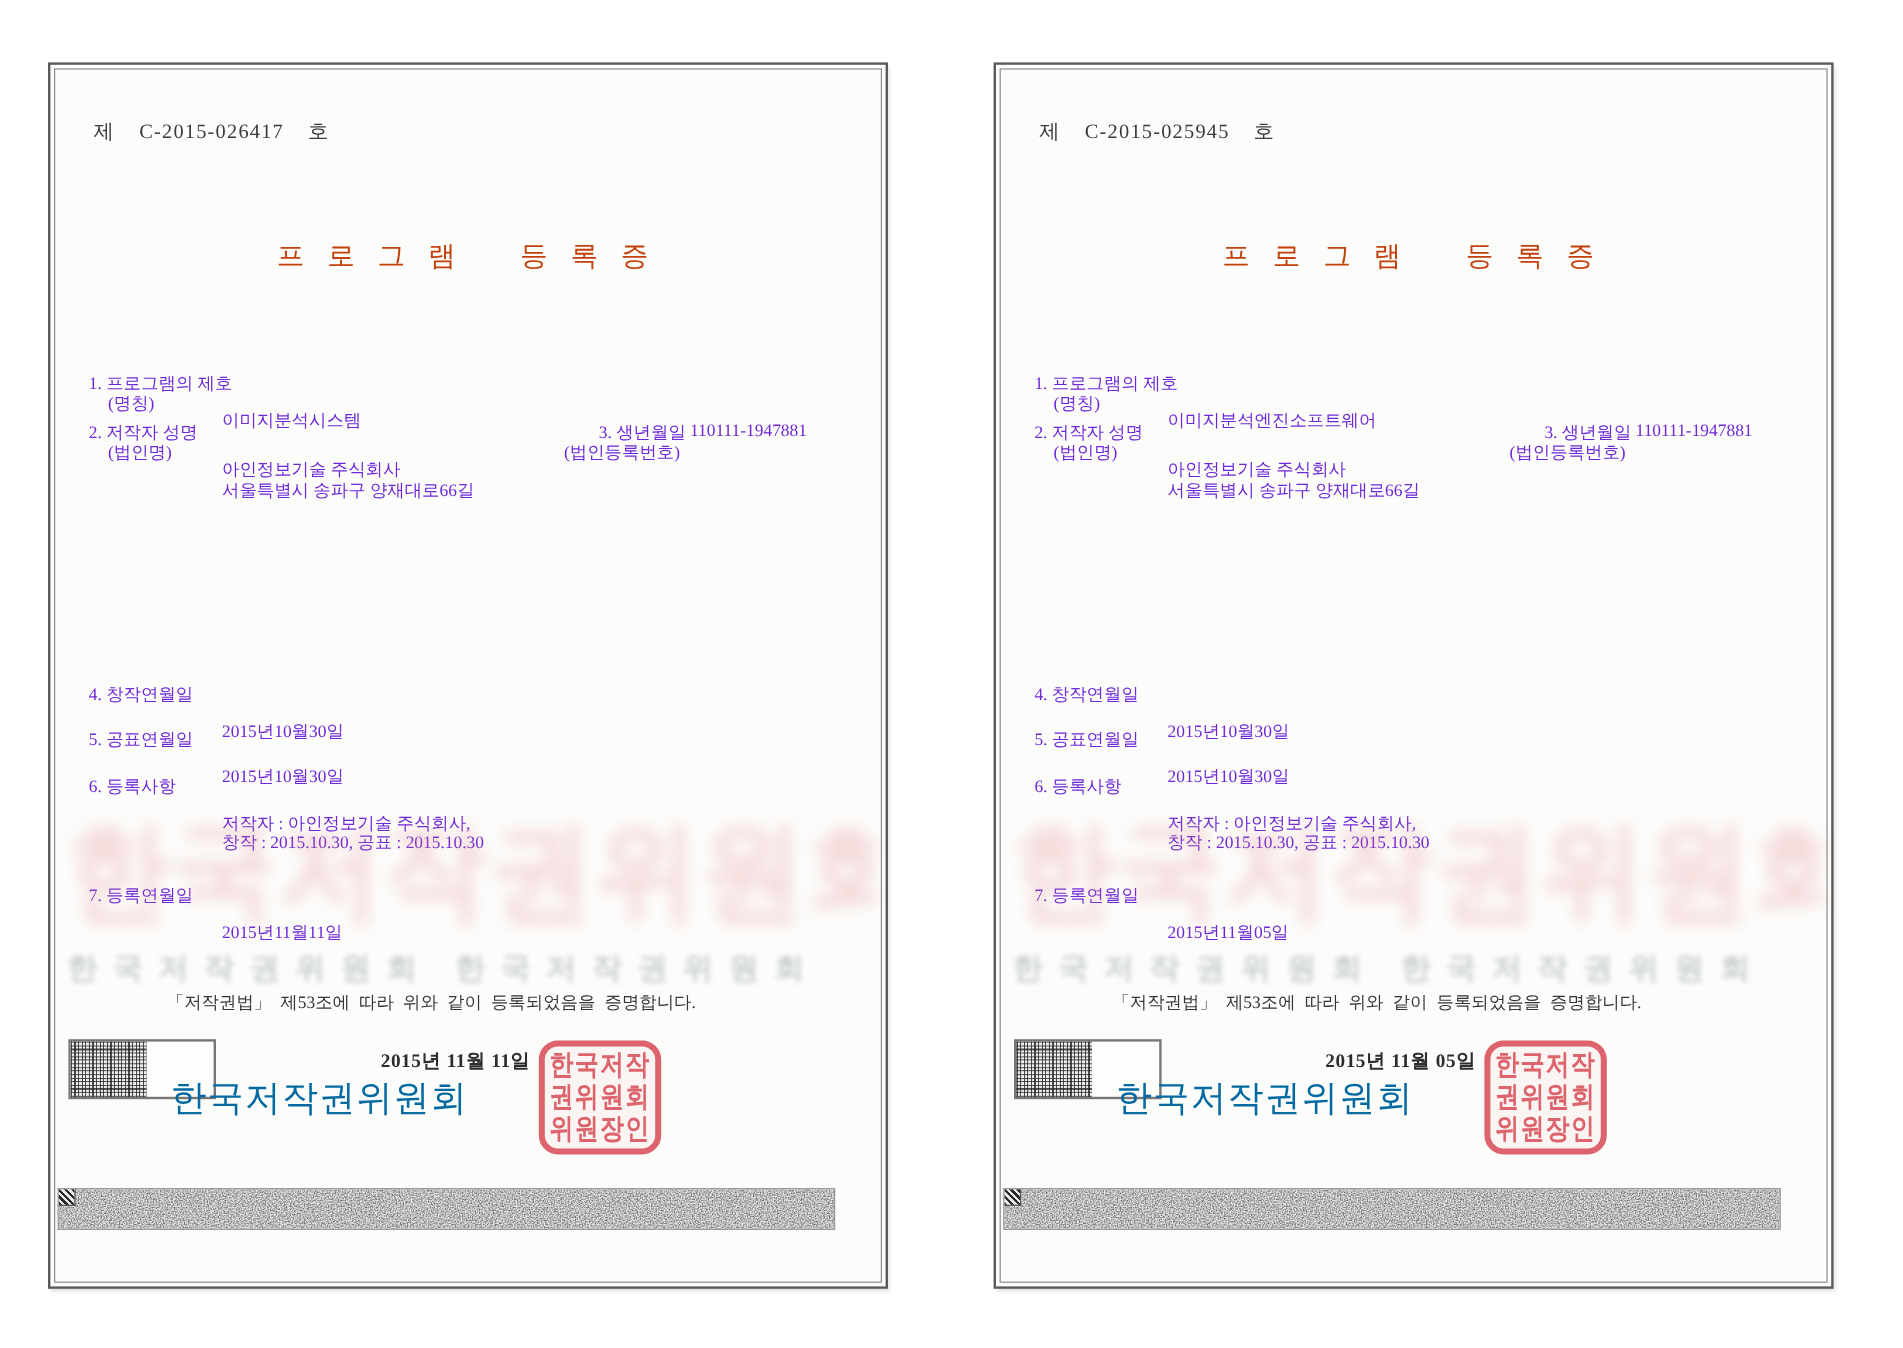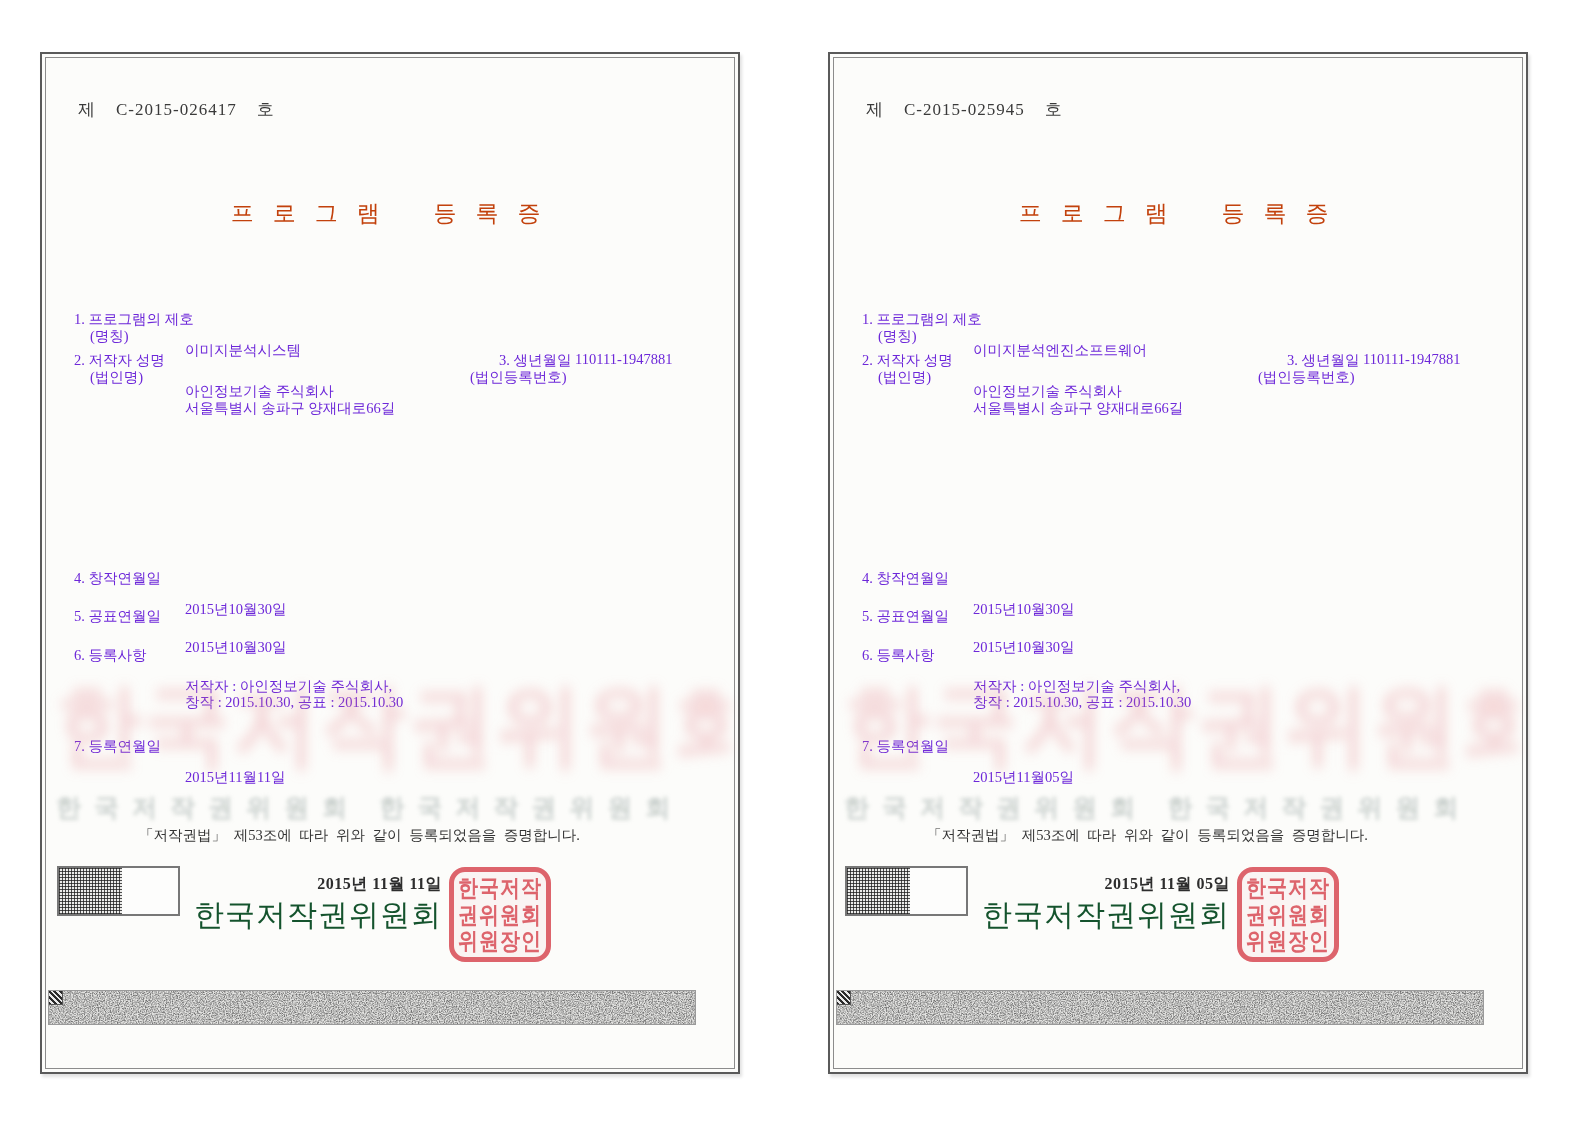--- a/index.html
+++ b/index.html
@@ -84,22 +84,22 @@
     background-image:
       repeating-linear-gradient(0deg, rgba(25,25,25,0.75) 0px, rgba(25,25,25,0.75) 1px, transparent 1px, transparent 3px),
       repeating-linear-gradient(90deg, rgba(25,25,25,0.75) 0px, rgba(25,25,25,0.75) 1px, transparent 1px, transparent 3px);
   }
   .issue-date{
     position:absolute;top:820px;left:150px;width:250px;text-align:right;
     font-family:Liberation Serif, serif;
     font-size:16px;font-weight:700;letter-spacing:0.5px;color:#2d2d2d;white-space:nowrap;
   }
   .issuer{
-    position:absolute;top:841px;left:100px;width:300px;text-align:right;
-    font-size:30px;letter-spacing:1px;color:#14532d;white-space:nowrap;
+    position:absolute;top:841px;left:100px;width:300px;
+    font-size:30px;letter-spacing:1px;color:#0369a1;white-space:nowrap;
   }
   .seal{
     position:absolute;left:407px;top:813px;width:102px;height:95px;
     border:5px solid #dd646c;border-radius:16px;box-sizing:border-box;
     background:rgba(221,100,108,0.05);
     display:flex;flex-direction:column;justify-content:space-evenly;align-items:center;
     color:#dd646c;
   }
   .seal-row{font-size:20px;font-weight:700;letter-spacing:1px;line-height:1;transform:scaleY(1.18);white-space:nowrap;}
 

